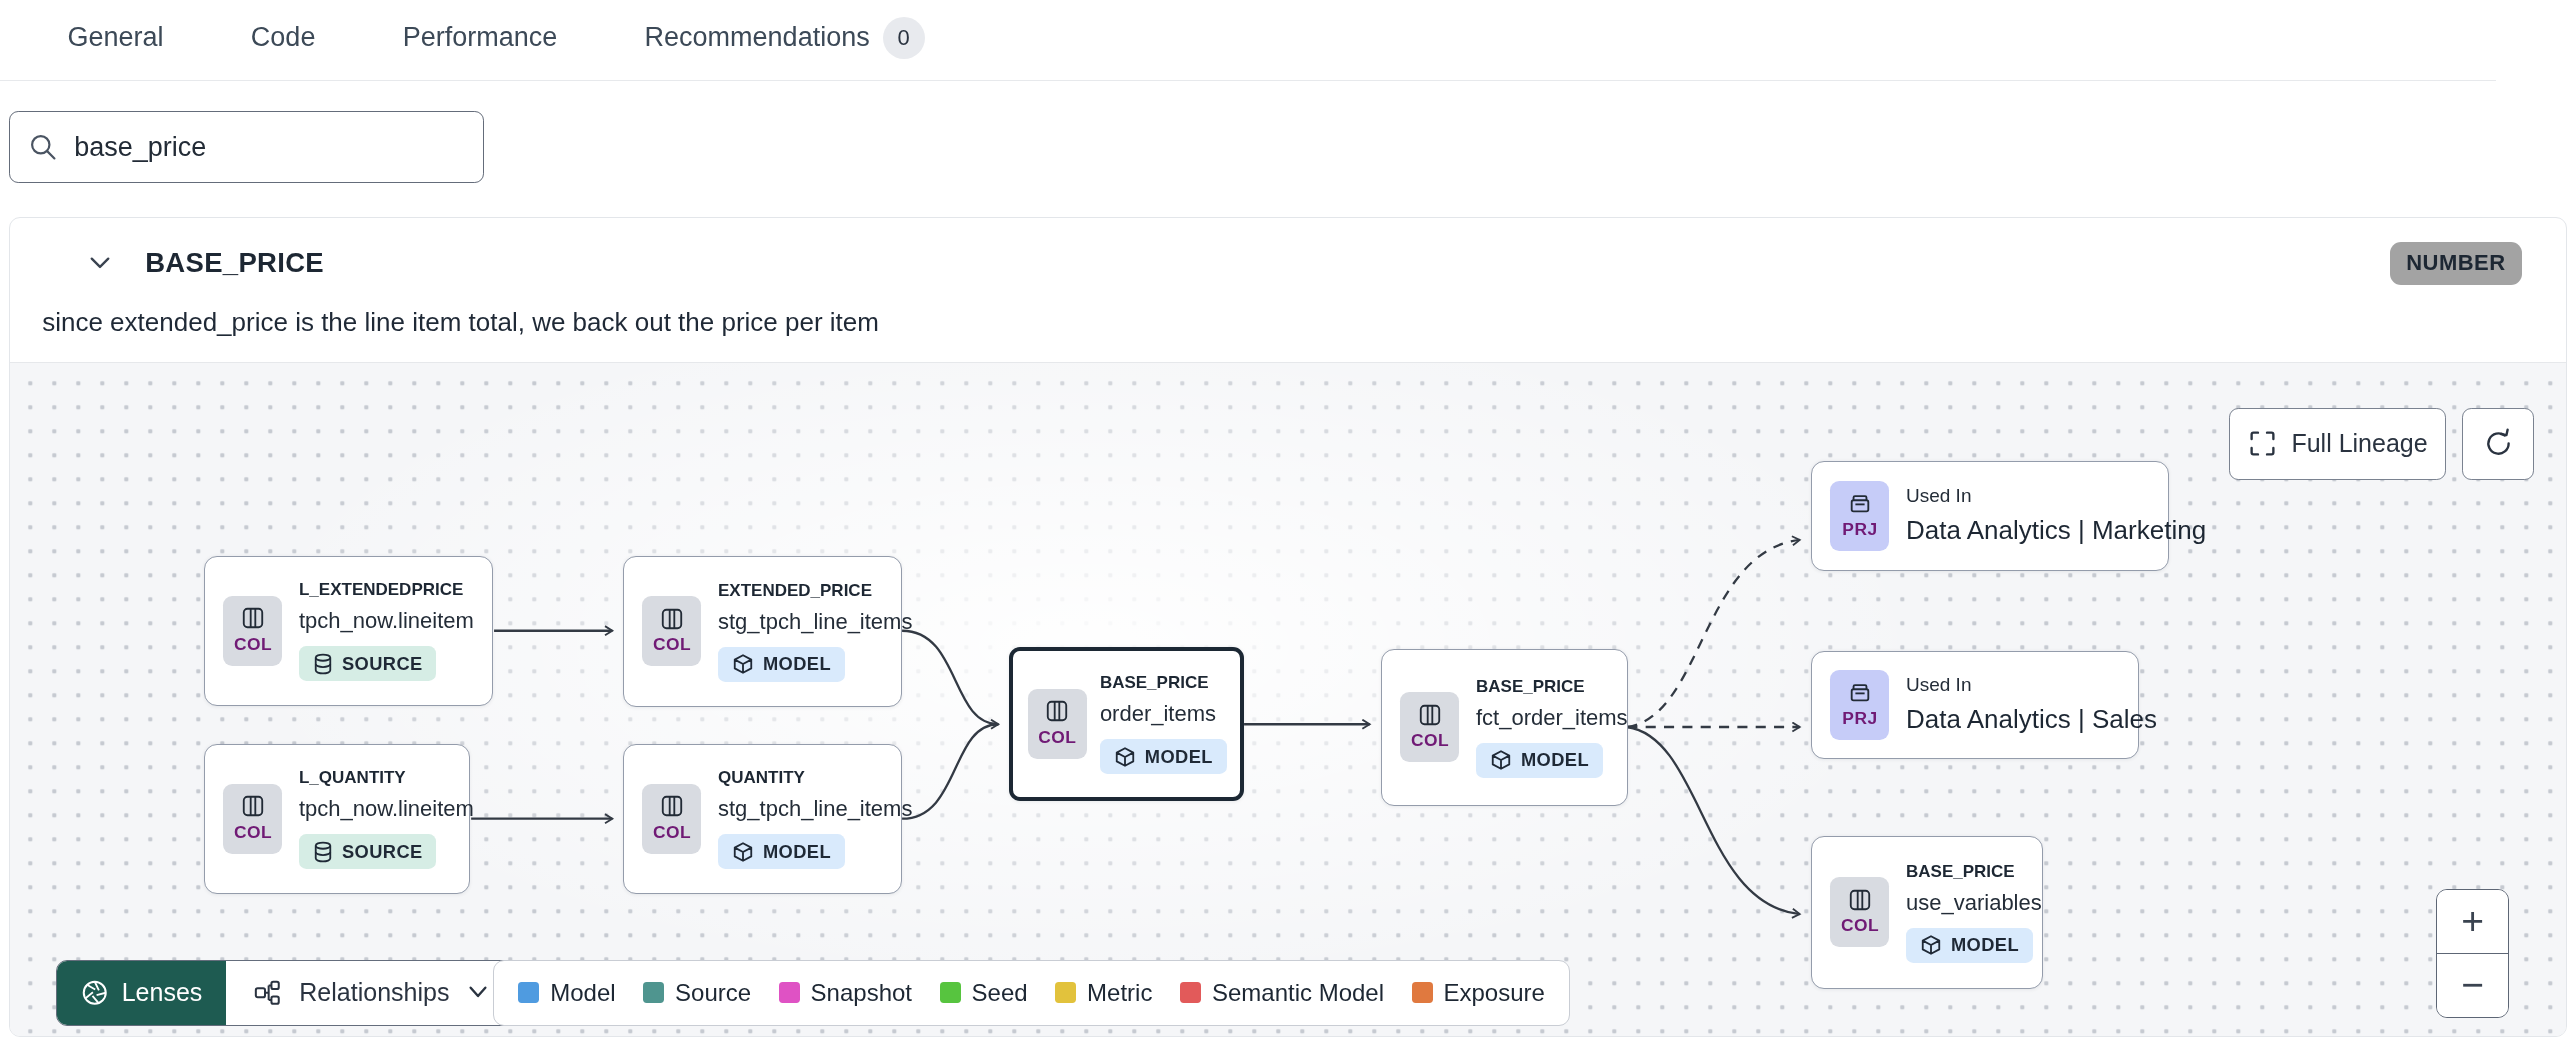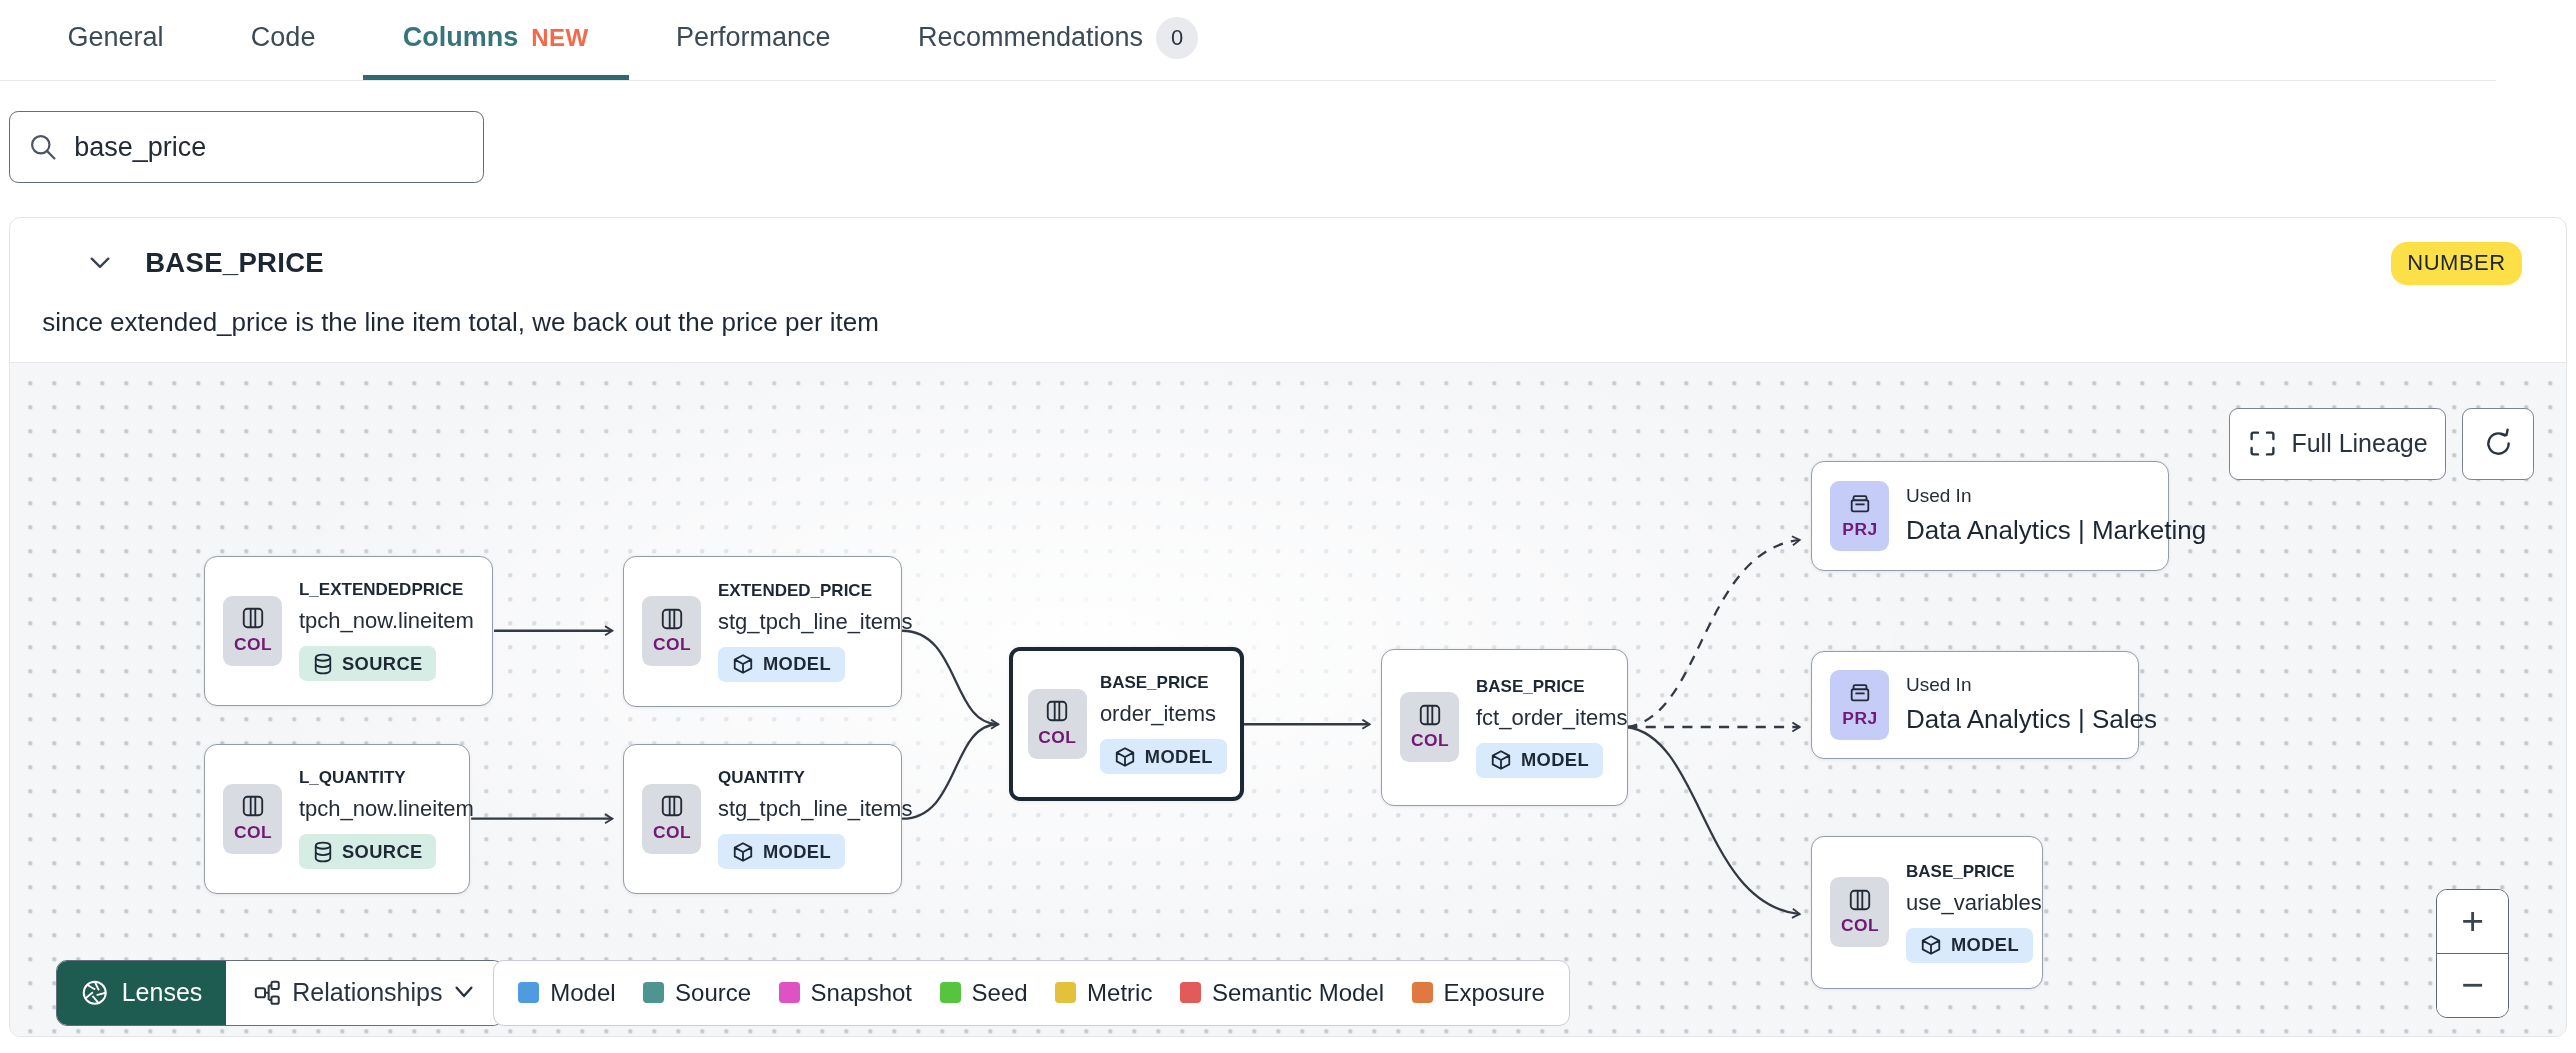--- a/index.html
+++ b/index.html
@@ -22,21 +22,21 @@
     border: 1.8px solid #646c7a; border-radius: 9.2px; background: #fff; display: flex; align-items: center; padding: 0 18.3px; gap: 14.7px; }
   .search-box input { border: none; outline: none; font-size: 27px; color: #222b36; flex: 1;
     font-family: "Liberation Sans", sans-serif; background: transparent; }
 
   
   .panel { position: absolute; left: 9.2px; top: 217px; width: 2558px; bottom: 16.5px;
     border: 1.8px solid #e3e6ea; border-radius: 11px; background: #fff; display: flex; flex-direction: column; overflow: hidden; }
   .ph-row1 { display: flex; align-items: center; gap: 33px; padding: 24px 44px 0 78px; }
   .ph-title { font-size: 27.5px; font-weight: 700; letter-spacing: 0.3px; }
   .ph-spacer { flex: 1; }
-  .type-pill { background: #fde047; border-radius: 16px; padding: 8.3px 16.5px; font-size: 22px; font-weight: 400; letter-spacing: 0.5px; }
+  .type-pill { background: #a3a3a3; border-radius: 11px; padding: 8.3px 16.5px; font-size: 22px; font-weight: 700; letter-spacing: 0.5px; }
   .ph-row2 { padding: 22px 44px 24px 32px; font-size: 26px; color: #1f2936; }
 
   
   .canvas { flex: 1; position: relative; border-top: 1.8px solid #e6e8eb;
     background-image:
       radial-gradient(ellipse 1193px 477px at 42% 42%, rgba(255,255,255,.95), rgba(255,255,255,0) 72%),
       radial-gradient(circle, #c6cad1 2px, rgba(0,0,0,0) 2.6px);
     background-size: auto, 24px 24px; background-position: 0 0, 8.3px 8.3px; background-color: #f5f6f8; }
   .edges { position: absolute; left: 0; top: 0; }
 
@@ -69,44 +69,40 @@
     border: 1.8px solid #5d6675; border-radius: 11px; background: #fff; display: flex; flex-direction: column; overflow: hidden; }
   .zoomctl .zbtn { flex: 1; display: flex; align-items: center; justify-content: center;
     font-size: 39px; font-weight: 400; color: #3a4350; cursor: pointer; background: #fff; border: none;
     font-family: "Liberation Sans", sans-serif; }
   .zoomctl .zbtn:first-child { border-bottom: 1.8px solid #5d6675; }
 
   .lenses-group { position: absolute; left: 46px; top: 597px; height: 66px; display: flex;
     border: 1.8px solid #646d7c; border-radius: 11px; overflow: hidden; background: #fff; }
   .lenses-seg { background: #1e5b51; color: #fff; display: flex; align-items: center; gap: 13px;
     padding: 8px 24px; font-size: 25px; font-weight: 500; cursor: pointer; }
-  .rel-seg { display: flex; align-items: center; gap: 11px; padding: 0 27.5px; font-size: 25px;
+  .rel-seg { display: flex; align-items: center; gap: 18px; padding: 0 27.5px; font-size: 25px;
     font-weight: 500; color: #2a3340; cursor: pointer; background:#fff; }
 
   .legend { position: absolute; left: 483px; top: 597px; height: 66px; display: flex; align-items: center;
     gap: 27.5px; padding: 0 24px; background: #fff; border: 1.8px solid #c9cdd4; border-radius: 11px; }
   .legend-item { display: flex; align-items: center; gap: 11px; }
   .legend-swatch { width: 21px; height: 21px; border-radius: 3.7px; flex: none; }
   .legend-label { font-size: 24px; color: #1d2733; white-space: nowrap; }
 
   svg.icon { display: block; flex: none; }
 </style>
 </head>
 <body>
 
 <div class="tabbar">
   <div class="tab">
     <span>General</span>
   </div>
   <div class="tab">
     <span>Code</span>
-  </div>
-  <div class="tab active">
-    <span>Columns</span>
-    <span class="new-badge">NEW</span>
   </div>
   <div class="tab">
     <span>Performance</span>
   </div>
   <div class="tab">
     <span>Recommendations</span>
     <span class="count-badge">0</span>
   </div>
 </div>
 

